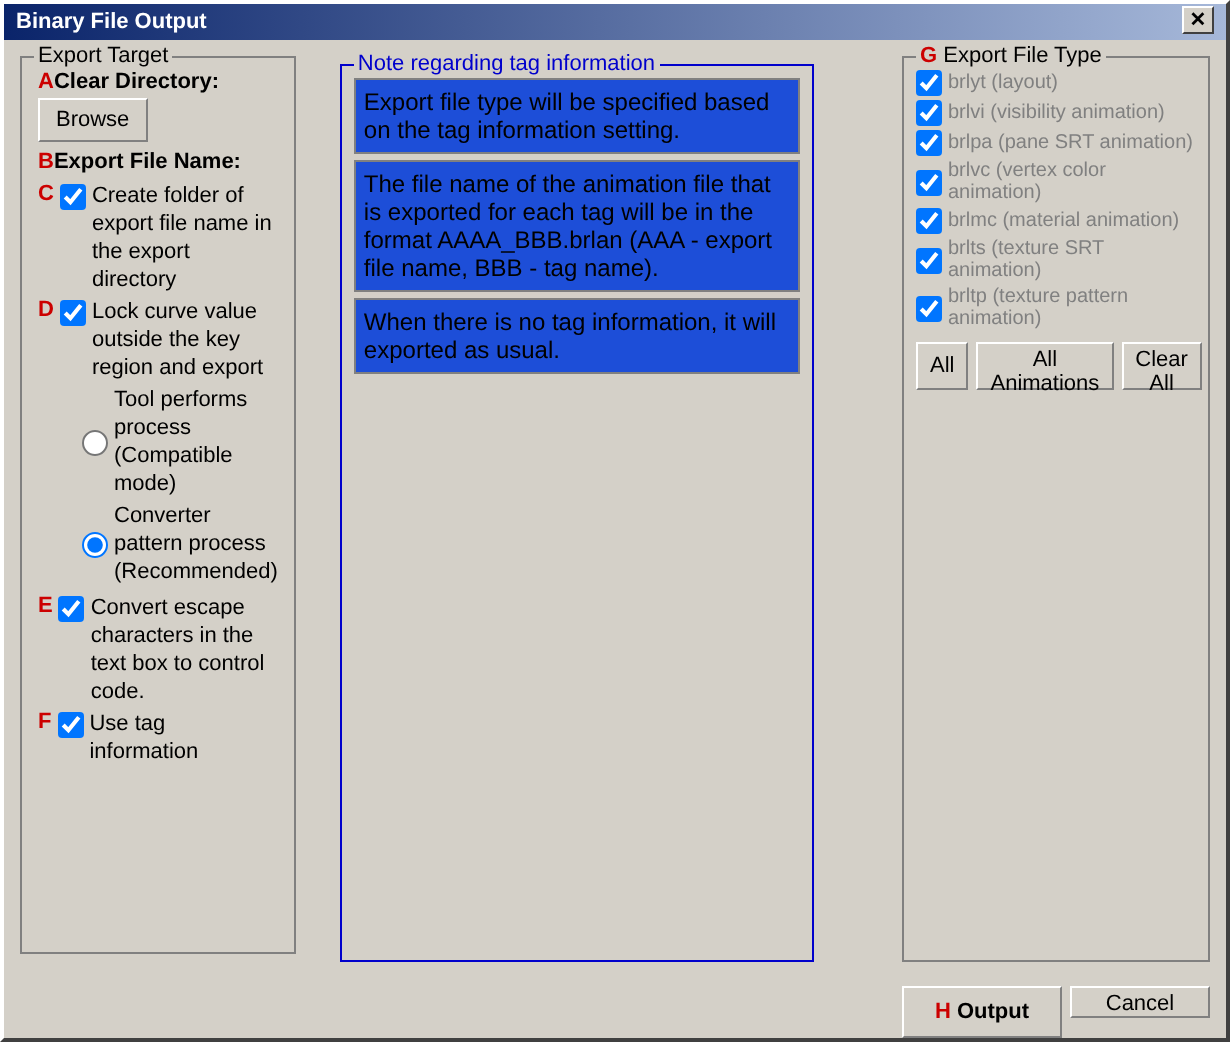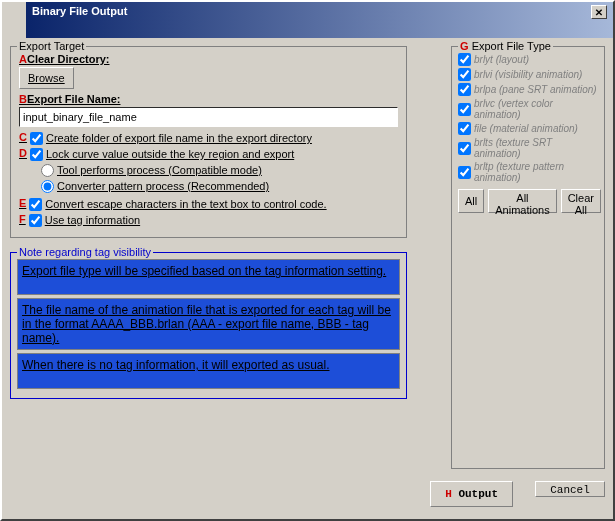--- a/index.html
+++ b/index.html
@@ -20,24 +20,23 @@
       border-bottom-color: #404040;
       display: flex;
       flex-direction: column;
     }
     .titlebar {
       background: linear-gradient(to right, #0a246a, #a6b8d9);
       color: white;
       padding: 3px 6px;
       display: flex;
       justify-content: space-between;
-      align-items: flex-start;
-      height: 36px;
+      align-items: flex-end;
+      height: 18px;
       flex-shrink: 0;
-      margin-left: 24px;
     }
     .titlebar-title {
       font-weight: bold;
       font-size: 11px;
     }
     .titlebar-close {
       background: #d4d0c8;
       border: 1px solid #ffffff;
       border-right-color: #404040;
       border-bottom-color: #404040;
@@ -53,23 +52,22 @@
     }
     .content {
       display: flex;
       flex: 1;
       padding: 8px;
       gap: 8px;
     }
     .left-panel {
       flex: 1;
       display: flex;
-      flex-direction: column;
-      gap: 6px;
-      text-decoration: underline;
+      flex-direction: row;
+      gap: 22px;
     }
     .right-panel {
       width: 190px;
       display: flex;
       flex-direction: column;
       gap: 4px;
       padding-left: 36px;
     }
     .section-label {
       font-weight: bold;
@@ -200,21 +198,20 @@
       align-items: center;
       gap: 3px;
       margin-bottom: 2px;
     }
     .file-type-row input[type=checkbox] {
       margin: 0;
     }
     .file-type-label {
       font-size: 10px;
       color: #808080;
-      font-style: italic;
     }
     .right-buttons {
       display: flex;
       flex-direction: row;
       gap: 4px;
       margin-top: 6px;
     }
     .right-btn {
       background: #d4d0c8;
       border: 1px solid;
@@ -222,23 +219,22 @@
       padding: 2px 6px;
       font-size: 11px;
       height: 24px;
       cursor: pointer;
       font-family: inherit;
       width: 100%;
     }
     .bottom-buttons {
       display: flex;
       justify-content: flex-end;
-      gap: 22px;
-      padding: 4px 8px 12px 8px;
-      font-family: Liberation Mono, monospace;
+      gap: 4px;
+      padding: 4px 8px 0 8px;
     }
     .output-btn {
       background: #d4d0c8;
       border: 1px solid;
       border-color: #ffffff #808080 #808080 #ffffff;
       padding: 2px 14px;
       font-size: 11px;
       height: 26px;
       cursor: pointer;
       font-family: inherit;
@@ -287,21 +283,20 @@
           </div>
           <div class="row-inline">
             <button class="browse-btn">Browse</button>
           </div>
         </div>
 
         <div class="section-row">
           <div class="section-label">
             <span class="section-letter">B</span><span>Export File Name:</span>
           </div>
-          <input type="text" class="text-input input-filename" value="input_binary_file_name" style="">
         </div>
 
         <div class="checkbox-row">
           <span class="section-letter">C</span>
           <input type="checkbox" checked="" style="">
           <span class="checkbox-label">Create folder of export file name in the export directory</span>
         </div>
 
         <div class="section-row">
           <div class="checkbox-row">
@@ -328,21 +323,21 @@
         </div>
 
         <div class="checkbox-row">
           <span class="section-letter">F</span>
           <input type="checkbox" checked="" style="">
           <span class="checkbox-label">Use tag information</span>
         </div>
       </div>
 
       <div class="note-group">
-        <span class="note-group-label">Note regarding tag visibility</span>
+        <span class="note-group-label">Note regarding tag information</span>
         <div class="note-box">
           <span>Export file type will be specified based on the tag information setting.</span>
         </div>
         <div class="note-box">
           <span>The file name of the animation file that is exported for each tag will be in the format AAAA_BBB.brlan (AAA - export file name, BBB - tag name).</span>
         </div>
         <div class="note-box">
           <span>When there is no tag information, it will exported as usual.</span>
         </div>
       </div>
@@ -367,21 +362,21 @@
           <div class="file-type-row">
             <input type="checkbox" checked="" style="">
             <span class="file-type-label">brlpa (pane SRT animation)</span>
           </div>
           <div class="file-type-row">
             <input type="checkbox" checked="" style="">
             <span class="file-type-label">brlvc (vertex color animation)</span>
           </div>
           <div class="file-type-row">
             <input type="checkbox" checked="" style="">
-            <span class="file-type-label">file (material animation)</span>
+            <span class="file-type-label">brlmc (material animation)</span>
           </div>
           <div class="file-type-row">
             <input type="checkbox" checked="" style="">
             <span class="file-type-label">brlts (texture SRT animation)</span>
           </div>
           <div class="file-type-row">
             <input type="checkbox" checked="" style="">
             <span class="file-type-label">brltp (texture pattern animation)</span>
           </div>
         </div>

